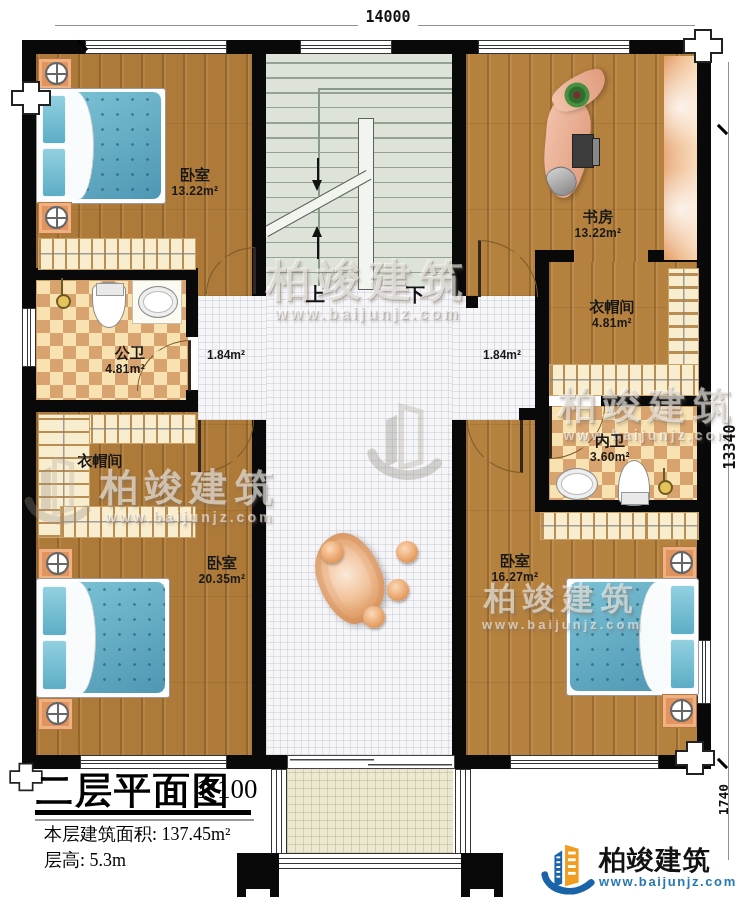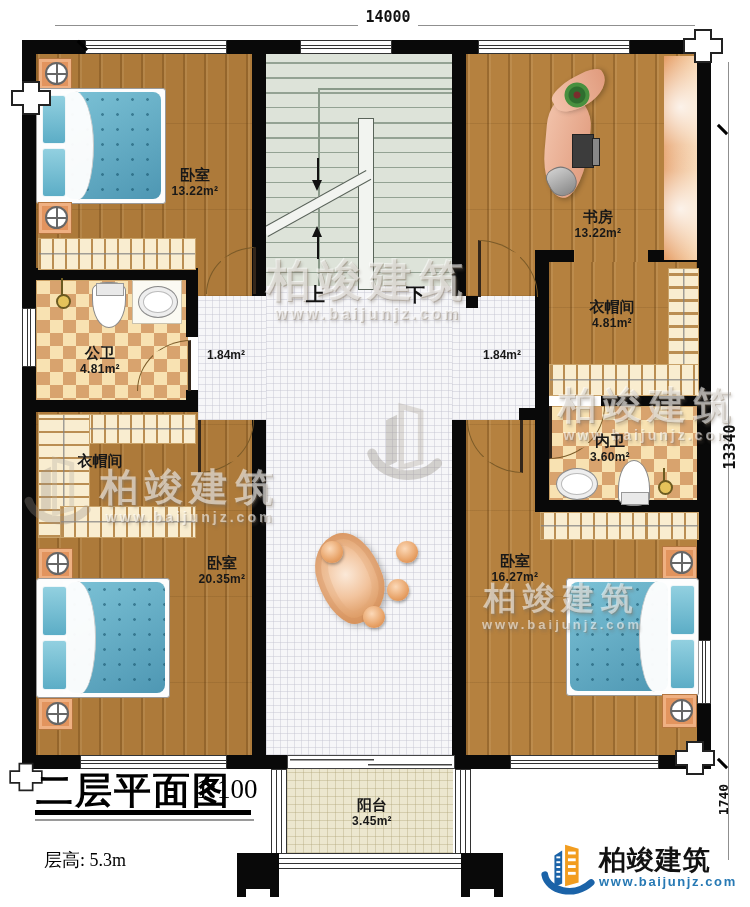--- a/index.html
+++ b/index.html
@@ -290,21 +290,21 @@
   <div class="lbl" style="left:553px;top:208px;width:90px;">
     <span>书房</span>
     <span class="ar">13.22m²</span>
   </div>
   <div class="lbl" style="left:186px;top:348px;width:80px;font-size:12px;">
     <span>1.84m²</span>
   </div>
   <div class="lbl" style="left:462px;top:348px;width:80px;font-size:12px;">
     <span>1.84m²</span>
   </div>
-  <div class="lbl" style="left:55px;top:344px;width:90px;">
+  <div class="lbl" style="left:55px;top:344px;width:90px;text-align:right;">
     <span>公卫</span>
     <span class="ar">4.81m²</span>
   </div>
   <div class="lbl" style="left:60px;top:452px;width:80px;">
     <span>衣帽间</span>
   </div>
   <div class="lbl" style="left:567px;top:298px;width:90px;">
     <span>衣帽间</span>
     <span class="ar">4.81m²</span>
   </div>
@@ -312,24 +312,20 @@
     <span>内卫</span>
     <span class="ar">3.60m²</span>
   </div>
   <div class="lbl" style="left:177px;top:554px;width:90px;">
     <span>卧室</span>
     <span class="ar">20.35m²</span>
   </div>
   <div class="lbl" style="left:470px;top:552px;width:90px;">
     <span>卧室</span>
     <span class="ar">16.27m²</span>
-  </div>
-  <div class="lbl" style="left:327px;top:796px;width:90px;">
-    <span>阳台</span>
-    <span class="ar">3.45m²</span>
   </div>
   <div class="updn" style="left:306px;top:282px;">上</div>
   <div class="updn" style="left:406px;top:282px;">下</div>
 
   <div class="dline" style="left:55px;top:25px;width:640px;height:1px;"></div>
   <div class="dline" style="left:728px;top:62px;width:1px;height:798px;"></div>
   <div class="dimtext" style="left:358px;top:8px;width:60px;text-align:center;background:#fff;">14000</div>
   <div class="dimtext vert" style="left:700px;top:438px;width:60px;text-align:center;">13340</div>
   <div class="dimtext vert" style="left:696px;top:792px;width:54px;text-align:center;font-size:13px;">1740</div>
   <div class="tick" style="left:76px;top:44px;"></div>
@@ -347,20 +343,24 @@
     <path d="M13 2 h16 v9 h11 v14 h-11 v9 h-16 v-9 h-11 v-14 h11 z" fill="#fff" stroke="#222" stroke-width="2"></path>
   </svg>
   <svg class="abs" style="left:6px;top:762px;" width="40" height="30" viewBox="0 0 42 36">
     <path d="M13 2 h16 v9 h11 v14 h-11 v9 h-16 v-9 h-11 v-14 h11 z" fill="#fff" stroke="#222" stroke-width="2"></path>
   </svg>
 
   <div id="tb-title" class="tb">二层平面图</div>
   <div id="tb-scale" class="tb">1:100</div>
   <div class="abs" style="left:35px;top:810px;width:216px;height:5px;background:#000;"></div>
   <div class="abs" style="left:35px;top:819px;width:219px;height:2px;background:#9a9a9a;"></div>
+  <div id="tb-l1" class="tb">
+    <span>本层建筑面积:</span>
+    <span>137.45m²</span>
+  </div>
   <div id="tb-l2" class="tb">
     <span>层高:</span>
     <span>5.3m</span>
   </div>
 
   <svg class="abs" style="left:538px;top:838px;" width="58" height="60" viewBox="0 0 60 62">
     <path d="M7 38 C10 55 38 62 55 46" fill="none" stroke="#1b63a8" stroke-width="7" stroke-linecap="round"></path>
     <polygon points="17,18 25,13 25,47 17,51" fill="#1b63a8"></polygon>
     <g fill="#fff">
         <rect x="19" y="19" width="4" height="2"></rect>

